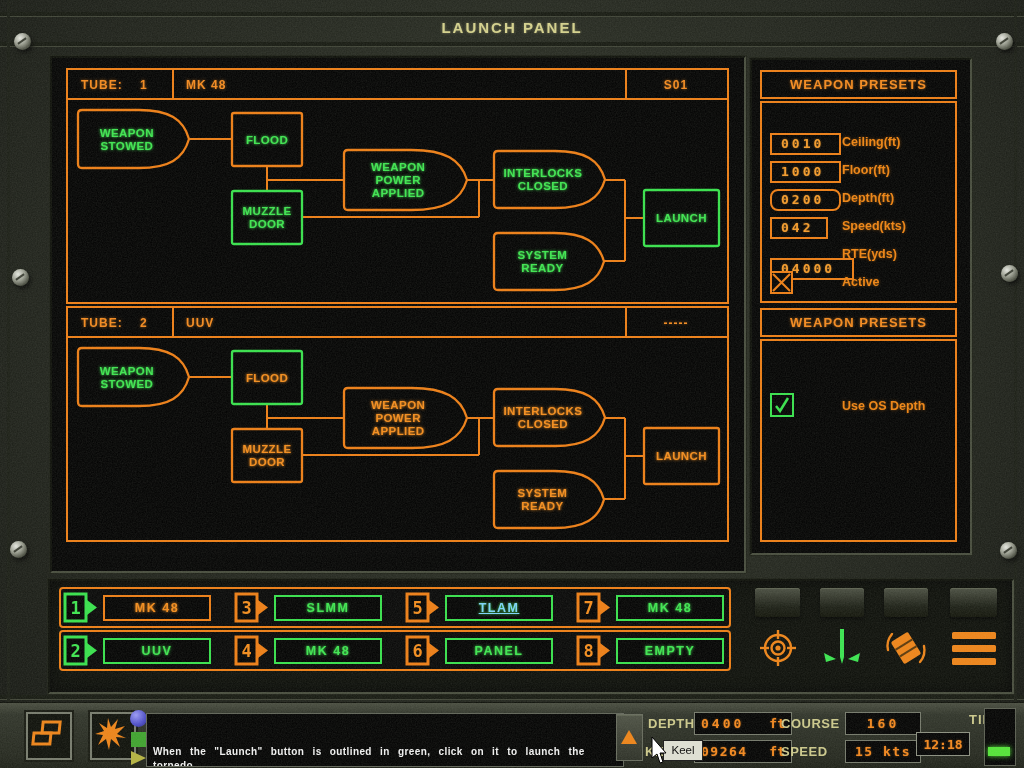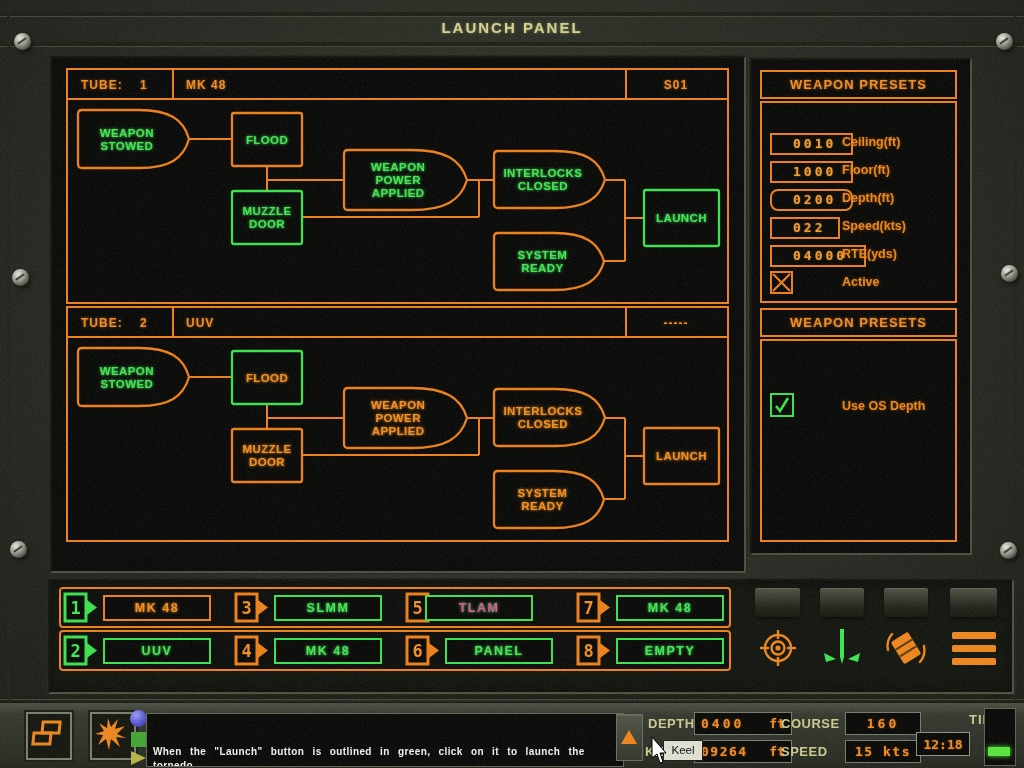--- a/index.html
+++ b/index.html
@@ -34,21 +34,21 @@
   .th-weapon{position:absolute;left:118px;top:8px;}
   .th-status{position:absolute;left:559px;top:8px;width:98px;text-align:center;}
   .tube-diagram{position:absolute;left:0;top:30px;}
   
   .p-head{position:absolute;width:193px;height:25px;border:2px solid #ef7d12;background:#000;
     color:#f5891c;font-weight:bold;font-size:13px;letter-spacing:1px;text-align:center;line-height:25px;
     text-shadow:0 0 3px rgba(245,137,28,.6);}
   .p-body{position:absolute;width:193px;border:2px solid #ef7d12;background:#000;}
   .preset-value{position:absolute;left:8px;height:18px;border:2px solid #ef7d12;background:#000;
     color:#f59a28;font-family:"DejaVu Sans Mono",monospace;font-weight:bold;font-size:13px;
-    letter-spacing:3px;line-height:18px;padding-left:21px;text-shadow:0 0 2px rgba(245,154,40,.5);}
+    letter-spacing:3px;line-height:18px;padding-left:9px;text-shadow:0 0 2px rgba(245,154,40,.5);}
   .preset-label{position:absolute;left:80px;color:#f0830f;font-weight:bold;font-size:12.5px;
     text-shadow:0 0 3px rgba(240,131,15,.5);}
   .checkbox{position:absolute;left:8px;background:#000;}
   
   .bank-row{position:absolute;left:59px;width:668px;height:37px;border:2px solid #ef7d12;border-radius:4px;background:#050505;}
   .bank-box{position:absolute;top:6px;width:104px;height:22px;background:#000;
     text-align:center;line-height:22px;font-weight:bold;font-size:12.5px;letter-spacing:1.5px;}
   
   .btn-tab{position:absolute;width:45px;height:29px;border-radius:3px;
     background:linear-gradient(#4a4e41,#1a1d14 65%,#101208);box-shadow:0 2px 3px rgba(0,0,0,.8), inset 0 1px 0 #5c6150;}
@@ -195,23 +195,23 @@
 </div>
 
 <div class="p-head" style="left:760px;top:70px;">WEAPON PRESETS</div>
 <div class="p-body" style="left:760px;top:101px;height:198px;" id="presets-top-body">
     <div class="preset-value" style="top: 30px; width: 58px;">0010</div>
     <div class="preset-label" style="top: 32px;">Ceiling(ft)</div>
     <div class="preset-value" style="top: 58px; width: 58px;">1000</div>
     <div class="preset-label" style="top: 60px;">Floor(ft)</div>
     <div class="preset-value" style="top: 86px; width: 58px; border-radius: 8px;">0200</div>
     <div class="preset-label" style="top: 88px;">Depth(ft)</div>
-    <div class="preset-value" style="top: 114px; width: 45px;">022</div>
+    <div class="preset-value" style="top: 114px; width: 45px;">042</div>
     <div class="preset-label" style="top: 116px;">Speed(kts)</div>
-    <div class="preset-value" style="top: 142px; width: 71px;">04000</div>
+    <div class="preset-value" style="top: 155px; width: 71px;">04000</div>
     <div class="preset-label" style="top: 144px;">RTE(yds)</div>
     <div class="checkbox" style="top: 168px; width: 19px; height: 19px; border: 2px solid rgb(239, 125, 18);"><svg width="19" height="19">
         <line x1="1" y1="1" x2="18" y2="18" stroke="#ef7d12" stroke-width="2.2"></line>
         <line x1="18" y1="1" x2="1" y2="18" stroke="#ef7d12" stroke-width="2.2"></line>
       </svg></div>
     <div class="preset-label" style="top: 172px;">Active</div>
   </div>
 
 <div class="p-head" style="left:760px;top:308px;">WEAPON PRESETS</div>
 <div class="p-body" style="left:760px;top:339px;height:199px;">
@@ -234,21 +234,21 @@
       <rect x="2" y="2" width="21" height="27" fill="#000" stroke="#ef7d12" stroke-width="3"></rect>
       <polygon points="24,8 34,15.5 24,23" fill="#ef7d12"></polygon>
       <text x="12.5" y="22" text-anchor="middle" fill="#f58c1a" font-family="&quot;DejaVu Sans Mono&quot;,monospace" font-size="17" font-weight="bold">3</text>
     </svg>
     <div class="bank-box" style="left: 213px; border: 2px solid rgb(53, 226, 74); color: rgb(60, 230, 78); text-shadow: rgb(60, 230, 78) 0px 0px 3px;">SLMM</div>
     <svg width="36" height="31" viewBox="0 0 36 31" style="position: absolute; left: 344px; top: 3px;">
       <rect x="2" y="2" width="21" height="27" fill="#000" stroke="#ef7d12" stroke-width="3"></rect>
       <polygon points="24,8 34,15.5 24,23" fill="#ef7d12"></polygon>
       <text x="12.5" y="22" text-anchor="middle" fill="#f58c1a" font-family="&quot;DejaVu Sans Mono&quot;,monospace" font-size="17" font-weight="bold">5</text>
     </svg>
-    <div class="bank-box" style="left: 364px; border: 2px solid rgb(53, 226, 74); color: #ec4899; text-shadow: rgb(60, 230, 78) 0px 0px 3px;">TLAM</div>
+    <div class="bank-box" style="left: 384px; border: 2px solid rgb(53, 226, 74); color: #7dd3fc; text-shadow: rgb(60, 230, 78) 0px 0px 3px; text-decoration: underline;">TLAM</div>
     <svg width="36" height="31" viewBox="0 0 36 31" style="position: absolute; left: 515px; top: 3px;">
       <rect x="2" y="2" width="21" height="27" fill="#000" stroke="#ef7d12" stroke-width="3"></rect>
       <polygon points="24,8 34,15.5 24,23" fill="#ef7d12"></polygon>
       <text x="12.5" y="22" text-anchor="middle" fill="#f58c1a" font-family="&quot;DejaVu Sans Mono&quot;,monospace" font-size="17" font-weight="bold">7</text>
     </svg>
     <div class="bank-box" style="left: 555px; border: 2px solid rgb(53, 226, 74); color: rgb(60, 230, 78); text-shadow: rgb(60, 230, 78) 0px 0px 3px;">MK 48</div>
   </div>
 <div class="bank-row" style="top:630px;" id="bank-row-1">
     <svg width="36" height="31" viewBox="0 0 36 31" style="position: absolute; left: 2px; top: 3px;">
       <rect x="2" y="2" width="21" height="27" fill="#000" stroke="#35e24a" stroke-width="3"></rect>

